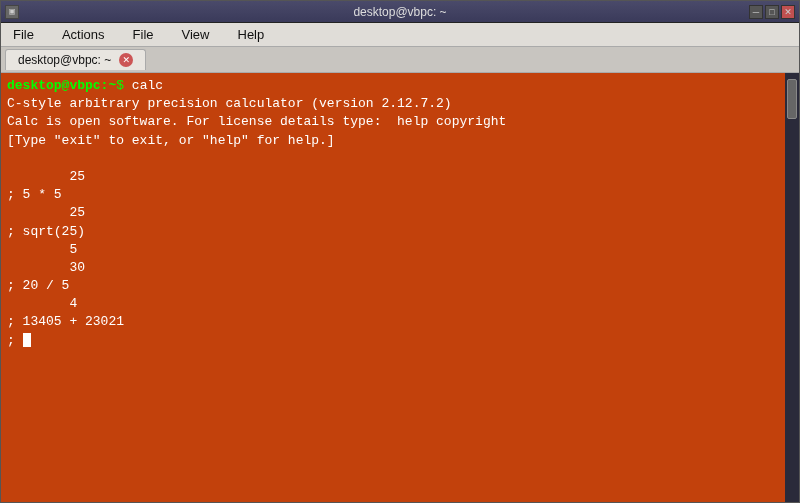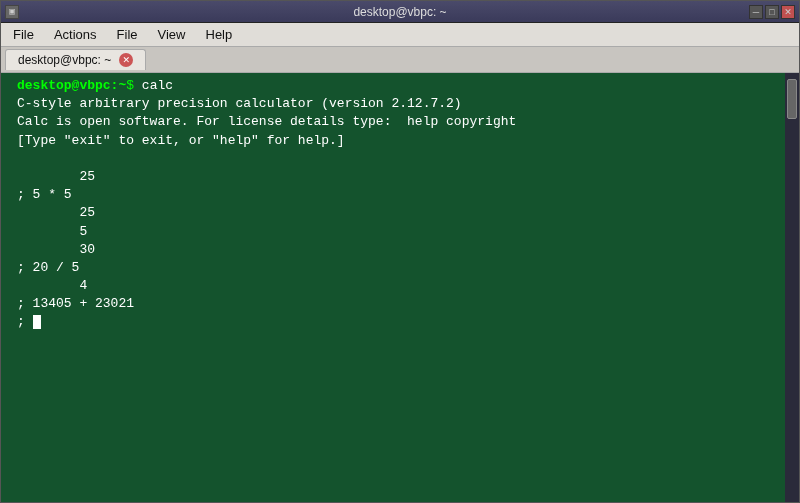--- a/index.html
+++ b/index.html
@@ -77,21 +77,21 @@
       font-family: sans-serif;
     }
 
     
     .menu-bar {
       background: #e0ddd8;
       height: 24px;
       display: flex;
       align-items: center;
       padding: 0 4px;
-      gap: 4px;
+      gap: 12px;
       border-bottom: 1px solid #aaa;
     }
 
     .menu-item {
       padding: 2px 8px;
       font-size: 13px;
       font-family: sans-serif;
       color: #111;
       cursor: pointer;
       border-radius: 2px;
@@ -130,23 +130,23 @@
       display: flex;
       align-items: center;
       justify-content: center;
       color: white;
       font-size: 9px;
       cursor: pointer;
     }
 
     
     .terminal {
-      background: #14532d;
+      background: #c2410c;
       flex: 1;
-      padding: 4px 16px;
+      padding: 4px 6px;
       overflow: hidden;
       color: #fff;
       font-size: 13px;
       font-family: 'Courier New', Courier, monospace;
       line-height: 1.4;
     }
 
     .terminal-line {
       white-space: pre;
     }
@@ -245,20 +245,21 @@
     <div class="terminal">
 
       <div class="terminal-line"><span class="prompt-user">desktop@vbpc:</span><span class="prompt-path">~</span><span class="prompt-symbol">$</span><span class="prompt-cmd"> calc</span></div>
       <div class="terminal-line">C-style arbitrary precision calculator (version 2.12.7.2)</div>
       <div class="terminal-line">Calc is open software. For license details type:  help copyright</div>
       <div class="terminal-line">[Type "exit" to exit, or "help" for help.]</div>
       <div class="terminal-line">&nbsp;</div>
       <div class="terminal-line">        25</div>
       <div class="terminal-line">; 5 * 5</div>
       <div class="terminal-line">        25</div>
+      <div class="terminal-line">; sqrt(25)</div>
       <div class="terminal-line">        5</div>
       <div class="terminal-line">        30</div>
       <div class="terminal-line">; 20 / 5</div>
       <div class="terminal-line">        4</div>
       <div class="terminal-line">; 13405 + 23021</div>
       <div class="terminal-line">; <span class="cursor"></span></div>
     </div>
     <div class="scrollbar">
       <div class="scrollbar-thumb"></div>
     </div>

